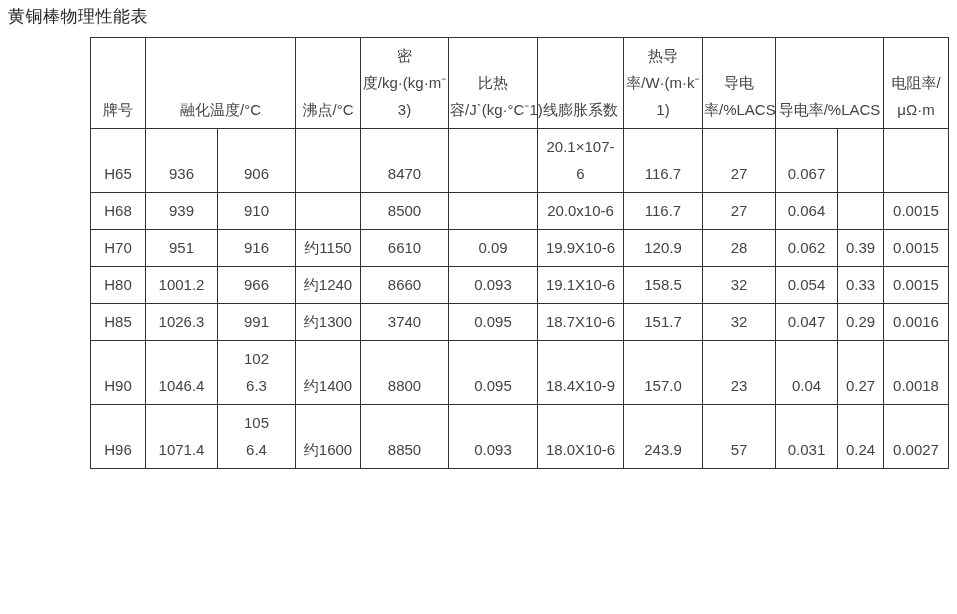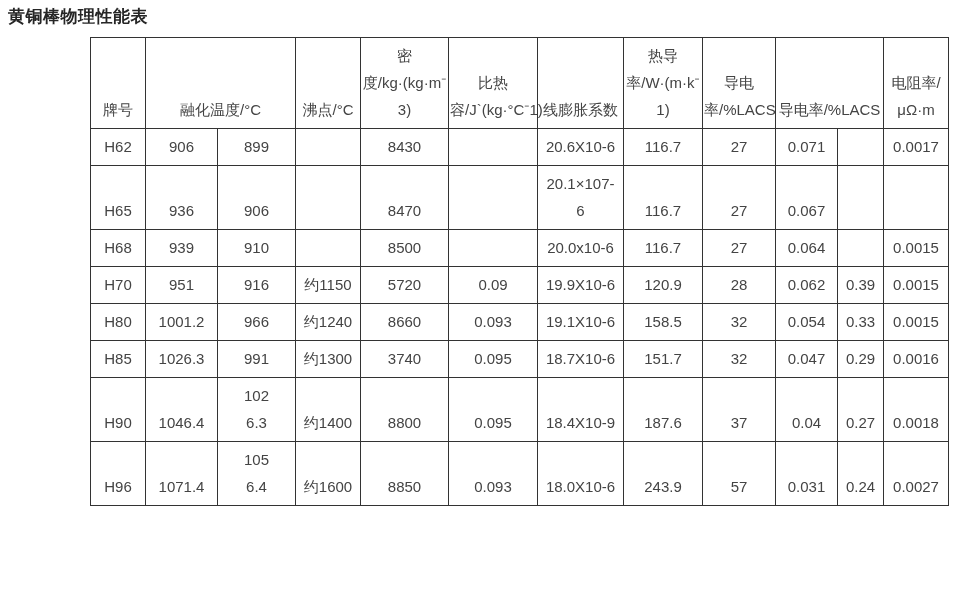--- a/index.html
+++ b/index.html
@@ -2,21 +2,21 @@
 <html><head>
 <meta charset="utf-8">
 <style>
   html,body{margin:0;padding:0;}
   body{
     width:957px;height:614px;overflow:hidden;background:#ffffff;
     font-family:"Liberation Sans",sans-serif;color:#444444;position:relative;
   }
   .page-title{
     position:absolute;left:8px;top:5px;margin:0;
-    font-size:17px;font-weight:bold;color:#262626;letter-spacing:0.5px;
+    font-size:17px;font-weight:normal;color:#262626;letter-spacing:0.5px;
   }
   table.props{
     position:absolute;left:90px;top:37px;
     border-collapse:collapse;table-layout:fixed;width:859px;
     font-size:15px;color:#444444;
   }
   table.props th, table.props td{
     border:1px solid #333333;
     text-align:center;vertical-align:bottom;
     padding:4px 1px 5px 1px;line-height:27px;
@@ -61,34 +61,20 @@
 1)</th>
         <th>导电
 率/%LACS</th>
         <th colspan="2">导电率/%LACS</th>
         <th>电阻率/
 μΩ·m</th>
       </tr>
   </thead>
   <tbody id="tbody">
       <tr>
-        <td>H62</td>
-        <td>906</td>
-        <td>899</td>
-        <td></td>
-        <td>8430</td>
-        <td></td>
-        <td>20.6X10-6</td>
-        <td>116.7</td>
-        <td>27</td>
-        <td>0.071</td>
-        <td></td>
-        <td>0.0017</td>
-      </tr>
-      <tr>
         <td>H65</td>
         <td>936</td>
         <td>906</td>
         <td></td>
         <td>8470</td>
         <td></td>
         <td>20.1×107-
 6</td>
         <td>116.7</td>
         <td>27</td>
@@ -108,21 +94,21 @@
         <td>27</td>
         <td>0.064</td>
         <td></td>
         <td>0.0015</td>
       </tr>
       <tr>
         <td>H70</td>
         <td>951</td>
         <td>916</td>
         <td>约1150</td>
-        <td>5720</td>
+        <td>6610</td>
         <td>0.09</td>
         <td>19.9X10-6</td>
         <td>120.9</td>
         <td>28</td>
         <td>0.062</td>
         <td>0.39</td>
         <td>0.0015</td>
       </tr>
       <tr>
         <td>H80</td>
@@ -154,22 +140,22 @@
       </tr>
       <tr>
         <td>H90</td>
         <td>1046.4</td>
         <td>102
 6.3</td>
         <td>约1400</td>
         <td>8800</td>
         <td>0.095</td>
         <td>18.4X10-9</td>
-        <td>187.6</td>
-        <td>37</td>
+        <td>157.0</td>
+        <td>23</td>
         <td>0.04</td>
         <td>0.27</td>
         <td>0.0018</td>
       </tr>
       <tr>
         <td>H96</td>
         <td>1071.4</td>
         <td>105
 6.4</td>
         <td>约1600</td>

